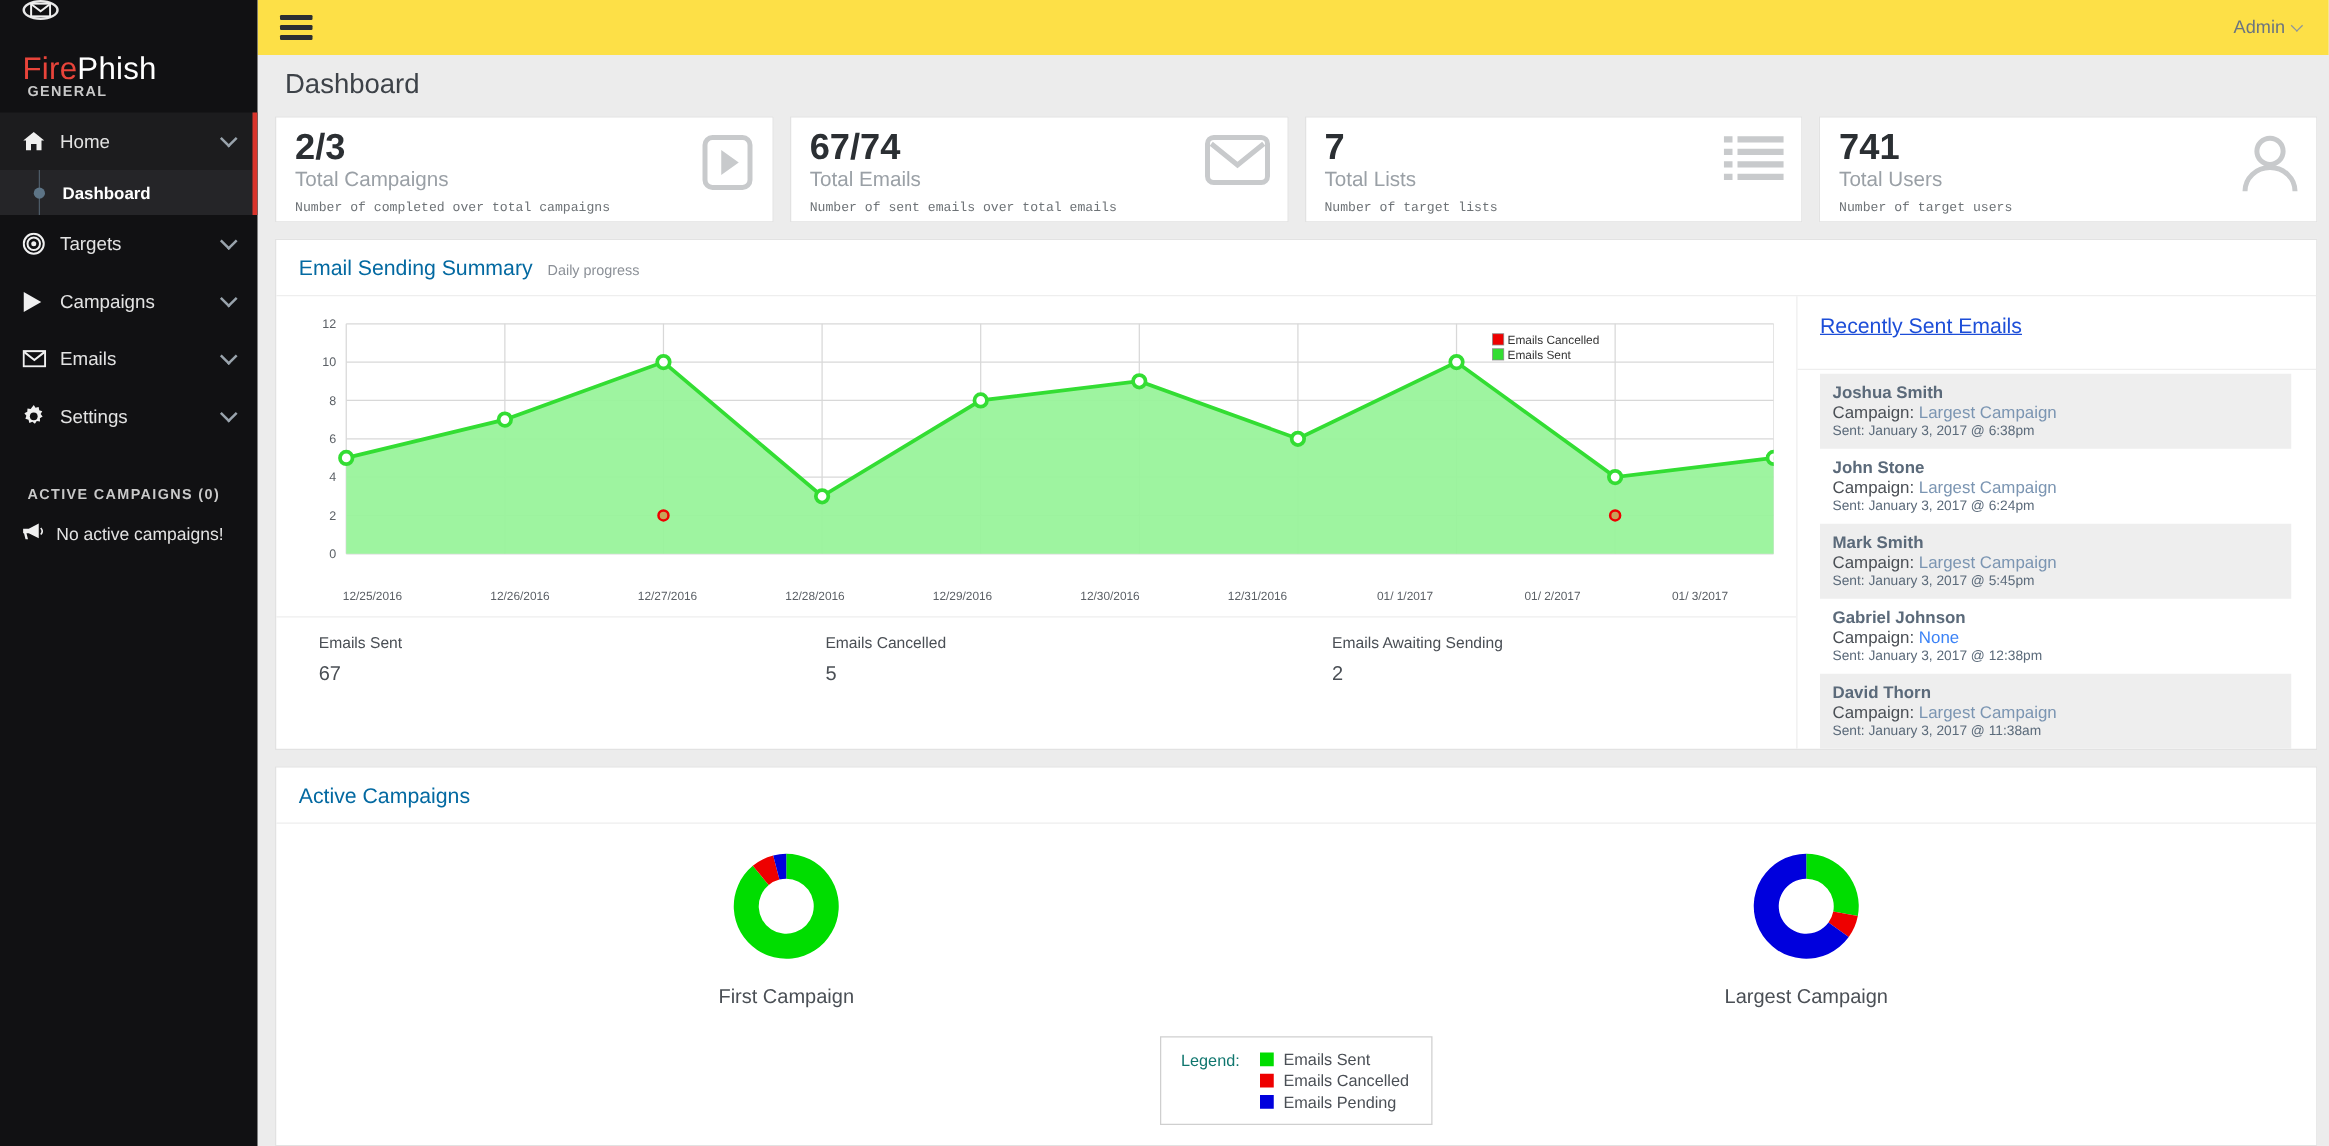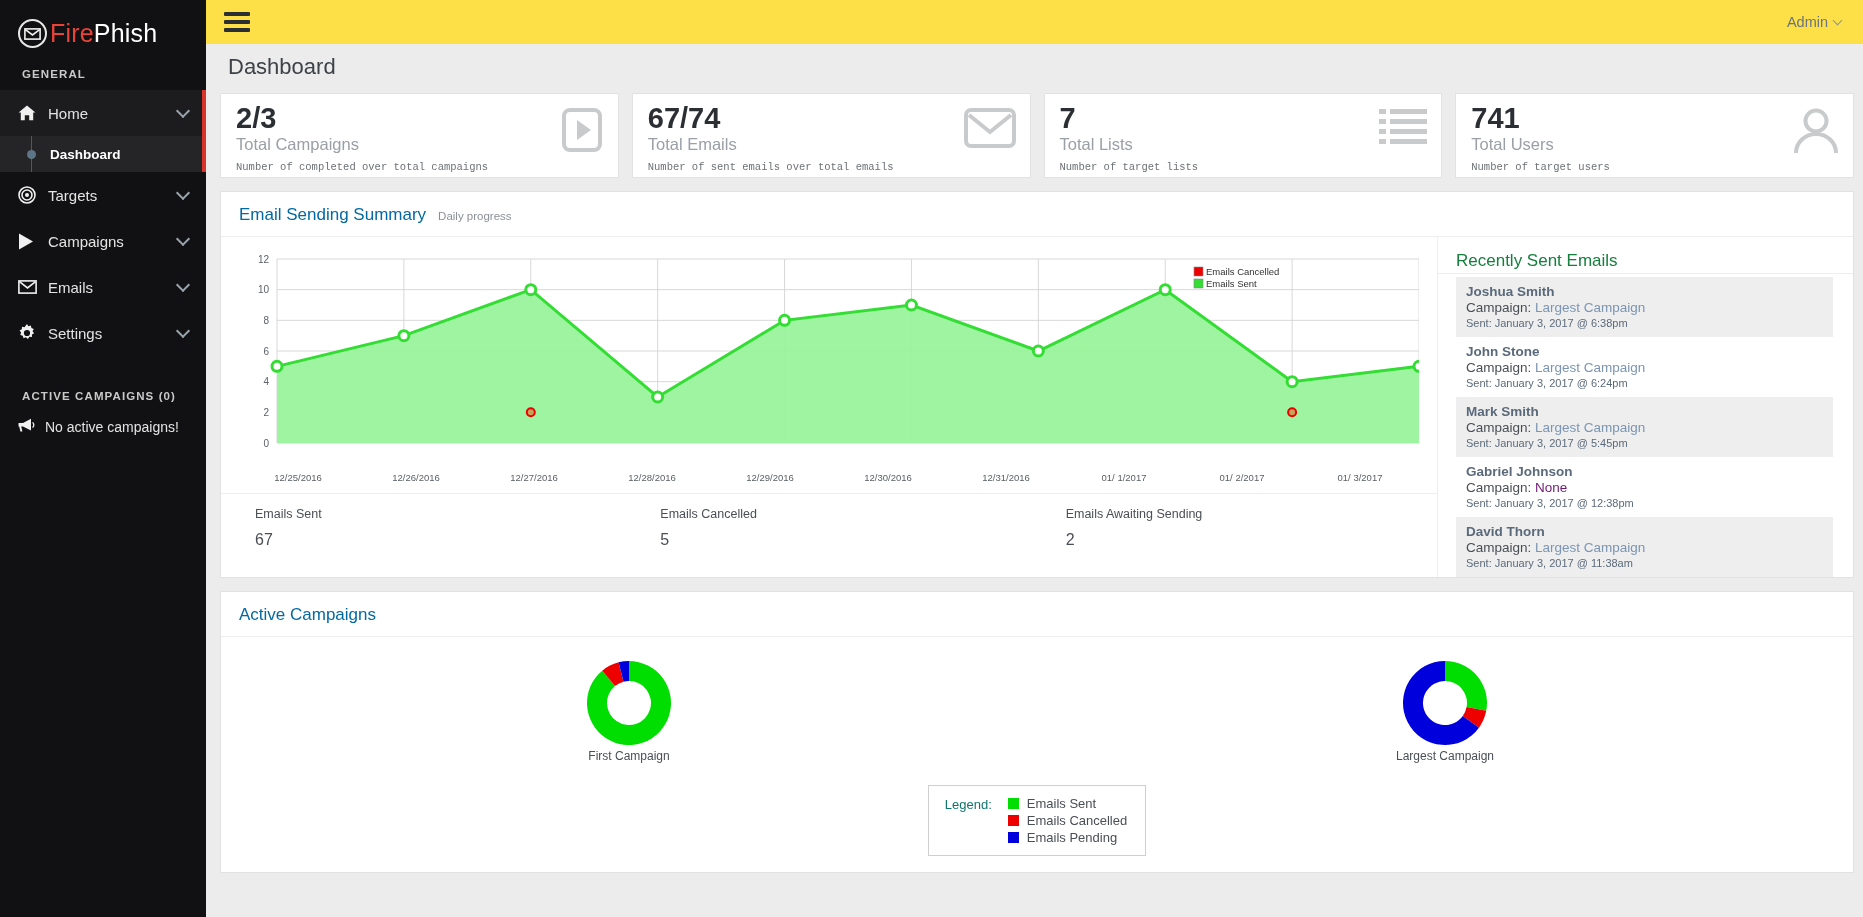--- a/index.html
+++ b/index.html
@@ -13,22 +13,22 @@
 
   
   .sidebar {
     width: 206px; height: 917px;
     background: #111113;
     flex: 0 0 206px;
     position: relative;
     overflow: hidden;
   }
   .brand {
-    height: 48px; display: flex; align-items: flex-end;
-    padding-left: 18px; gap: 3px;
+    height: 48px; display: flex; align-items: flex-start;
+    padding-left: 18px; gap: 25px; flex-direction: column;
   }
   .brand-mark {
     width: 29px; height: 29px; border-radius: 50%;
     border: 2px solid #e8e8e8;
     display: flex; align-items: center; justify-content: center;
   }
   .brand-mark svg { display: block; }
   .brand-text { font-size: 25px; letter-spacing: .2px; }
   .brand-fire { color: #e8443a; }
   .brand-phish { color: #ffffff; }
@@ -134,32 +134,32 @@
   .plot-svg { display: block; }
 
   .dates { display: flex; margin: 3px 0 0 18px; }
   .dates span { font-size: 9.5px; color: #5b6066; text-align: center; }
 
   .stats { display: flex; border-top: 1px solid #eeeeee; margin-top: 10px; padding: 13px 0 16px 0; }
   .stat { flex: 1; padding-left: 34px; }
   .stat-l { font-size: 12.5px; color: #4a4f55; }
   .stat-v { font-size: 16px; color: #4a4f55; margin-top: 10px; }
 
-  .rse-title { font-size: 17px; color: #15803d; padding: 14px 0 2px 18px; border-bottom: 1px solid #eeeeee; }
+  .rse-title { font-size: 17px; color: #1d4ed8; padding: 14px 0 24px 18px; border-bottom: 1px solid #eeeeee; text-decoration: underline; }
   .rse-list { padding: 3px 20px 0 18px; }
   .rse-item { padding: 7px 10px 8px 10px; }
   .rse-item.alt { background: #eeeeee; }
   .rse-name { font-size: 13.5px; font-weight: bold; color: #5b6a7a; }
   .rse-camp { font-size: 13.5px; color: #4a4f55; margin-top: 1px; }
   .rse-camp a { color: #7b95b2; text-decoration: none; }
   .rse-sent { font-size: 11px; color: #5b6a7a; margin-top: 2px; }
 
   .donuts { display: flex; padding: 22px 0 0 0; }
   .donut-col { flex: 1; display: flex; flex-direction: column; align-items: center; }
-  .donut-label { font-size: 12px; color: #4a4f55; margin-top: 2px; }
+  .donut-label { font-size: 16px; color: #4a4f55; margin-top: 20px; }
   .legend-wrap { display: flex; justify-content: center; padding: 22px 0 16px 0; }
   .legend-box { border: 1px solid #cfcfcf; background: #fff; padding: 10px 18px 10px 16px; display: flex; gap: 16px; }
   .legend-ttl { font-size: 13px; color: #0f766e; padding-top: 1px; }
   .legend-rows { display: flex; flex-direction: column; gap: 2px; }
   .legend-row { display: flex; align-items: center; gap: 8px; font-size: 13px; color: #4a4f55; }
   .legend-sw { width: 11px; height: 11px; display: inline-block; }
 </style>
 </head>
 <body>
 
@@ -417,21 +417,21 @@
                 <div class="rse-camp"><span>Campaign: </span><a href="#">Largest Campaign</a></div>
                 <div class="rse-sent">Sent: January 3, 2017 @ 6:24pm</div>
               </div>
               <div class="rse-item alt">
                 <div class="rse-name">Mark Smith</div>
                 <div class="rse-camp"><span>Campaign: </span><a href="#">Largest Campaign</a></div>
                 <div class="rse-sent">Sent: January 3, 2017 @ 5:45pm</div>
               </div>
               <div class="rse-item">
                 <div class="rse-name">Gabriel Johnson</div>
-                <div class="rse-camp"><span>Campaign: </span><a href="#" style="color: #701a75;">None</a></div>
+                <div class="rse-camp"><span>Campaign: </span><a href="#" style="color: #3b82f6;">None</a></div>
                 <div class="rse-sent">Sent: January 3, 2017 @ 12:38pm</div>
               </div>
               <div class="rse-item alt">
                 <div class="rse-name">David Thorn</div>
                 <div class="rse-camp"><span>Campaign: </span><a href="#">Largest Campaign</a></div>
                 <div class="rse-sent">Sent: January 3, 2017 @ 11:38am</div>
               </div>
             </div>
         </div>
       </div>

